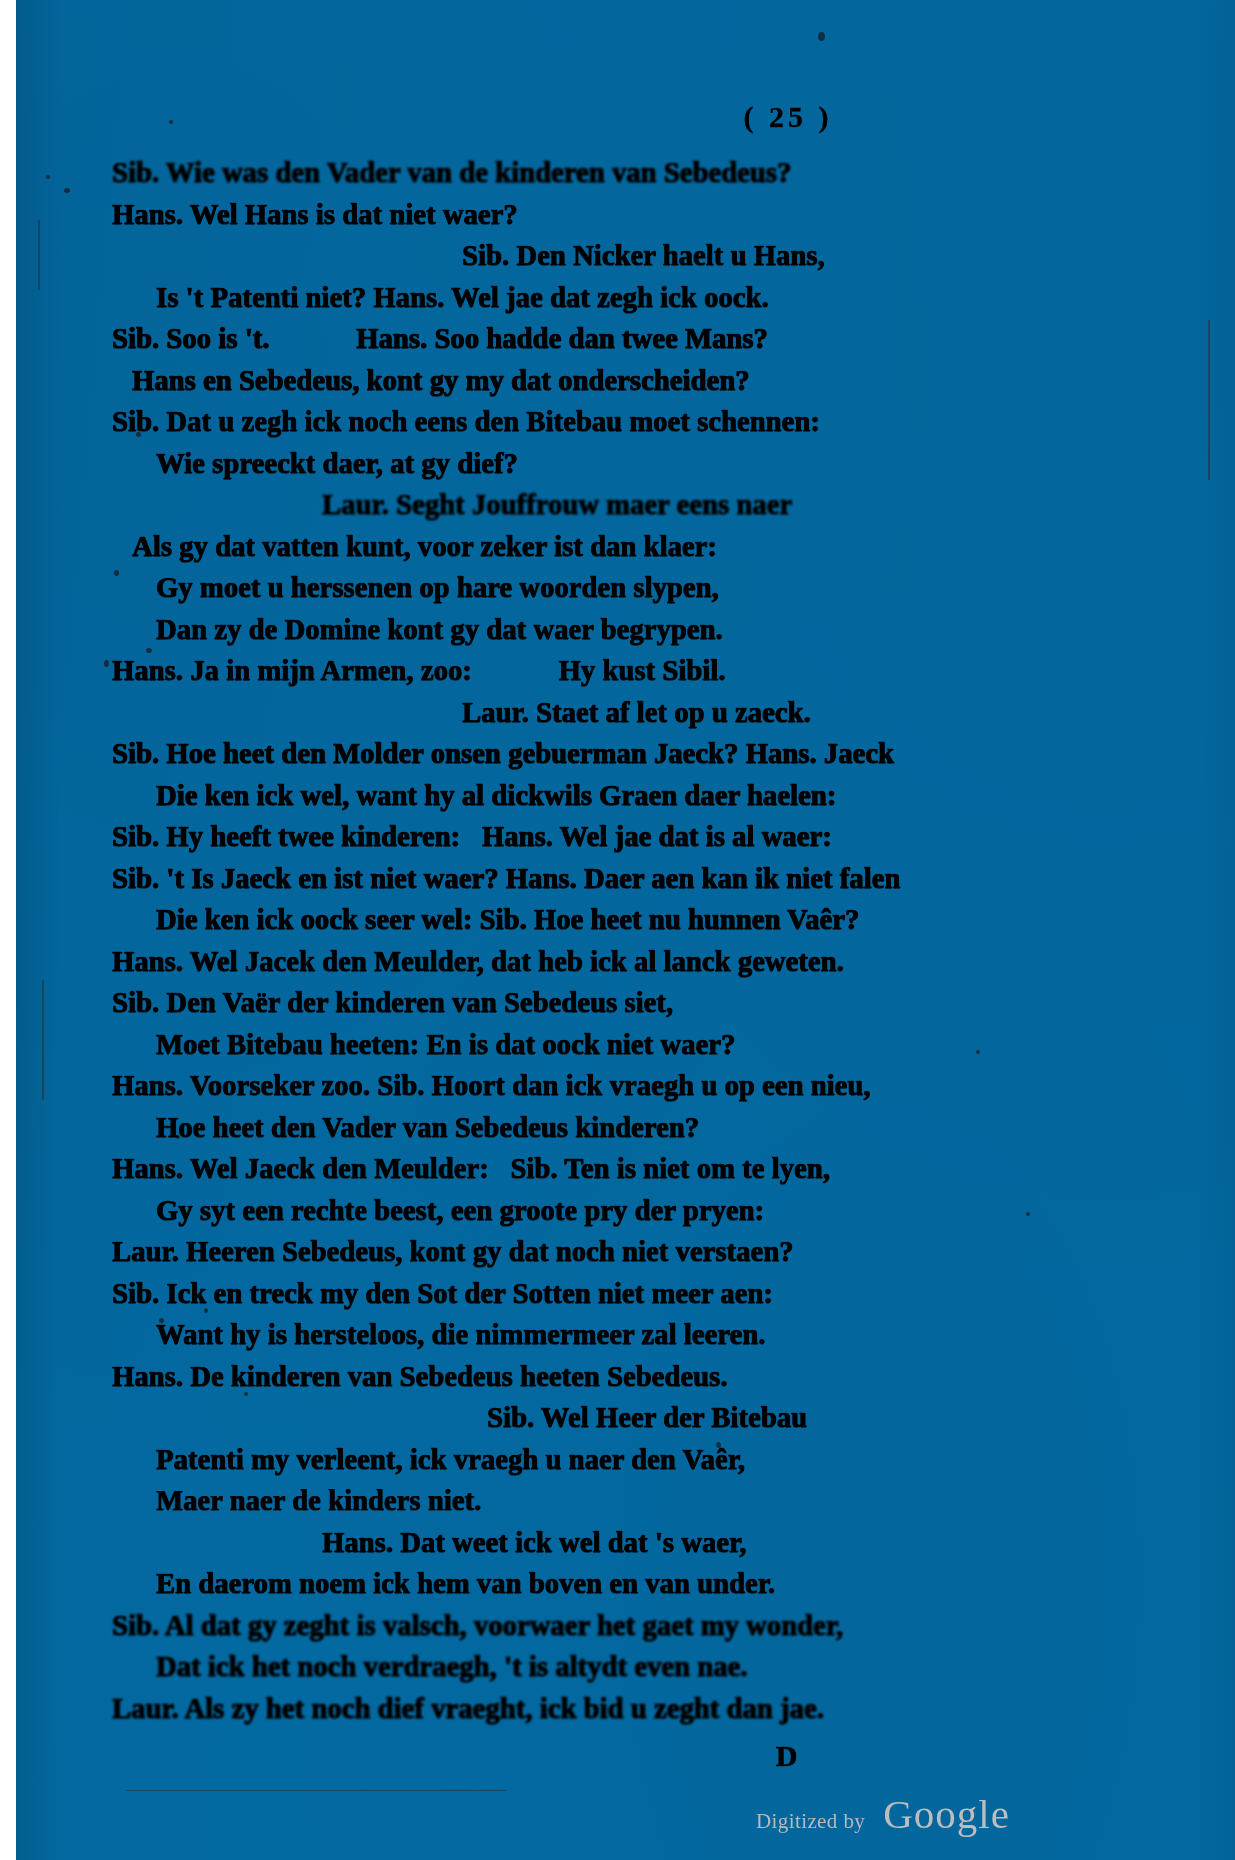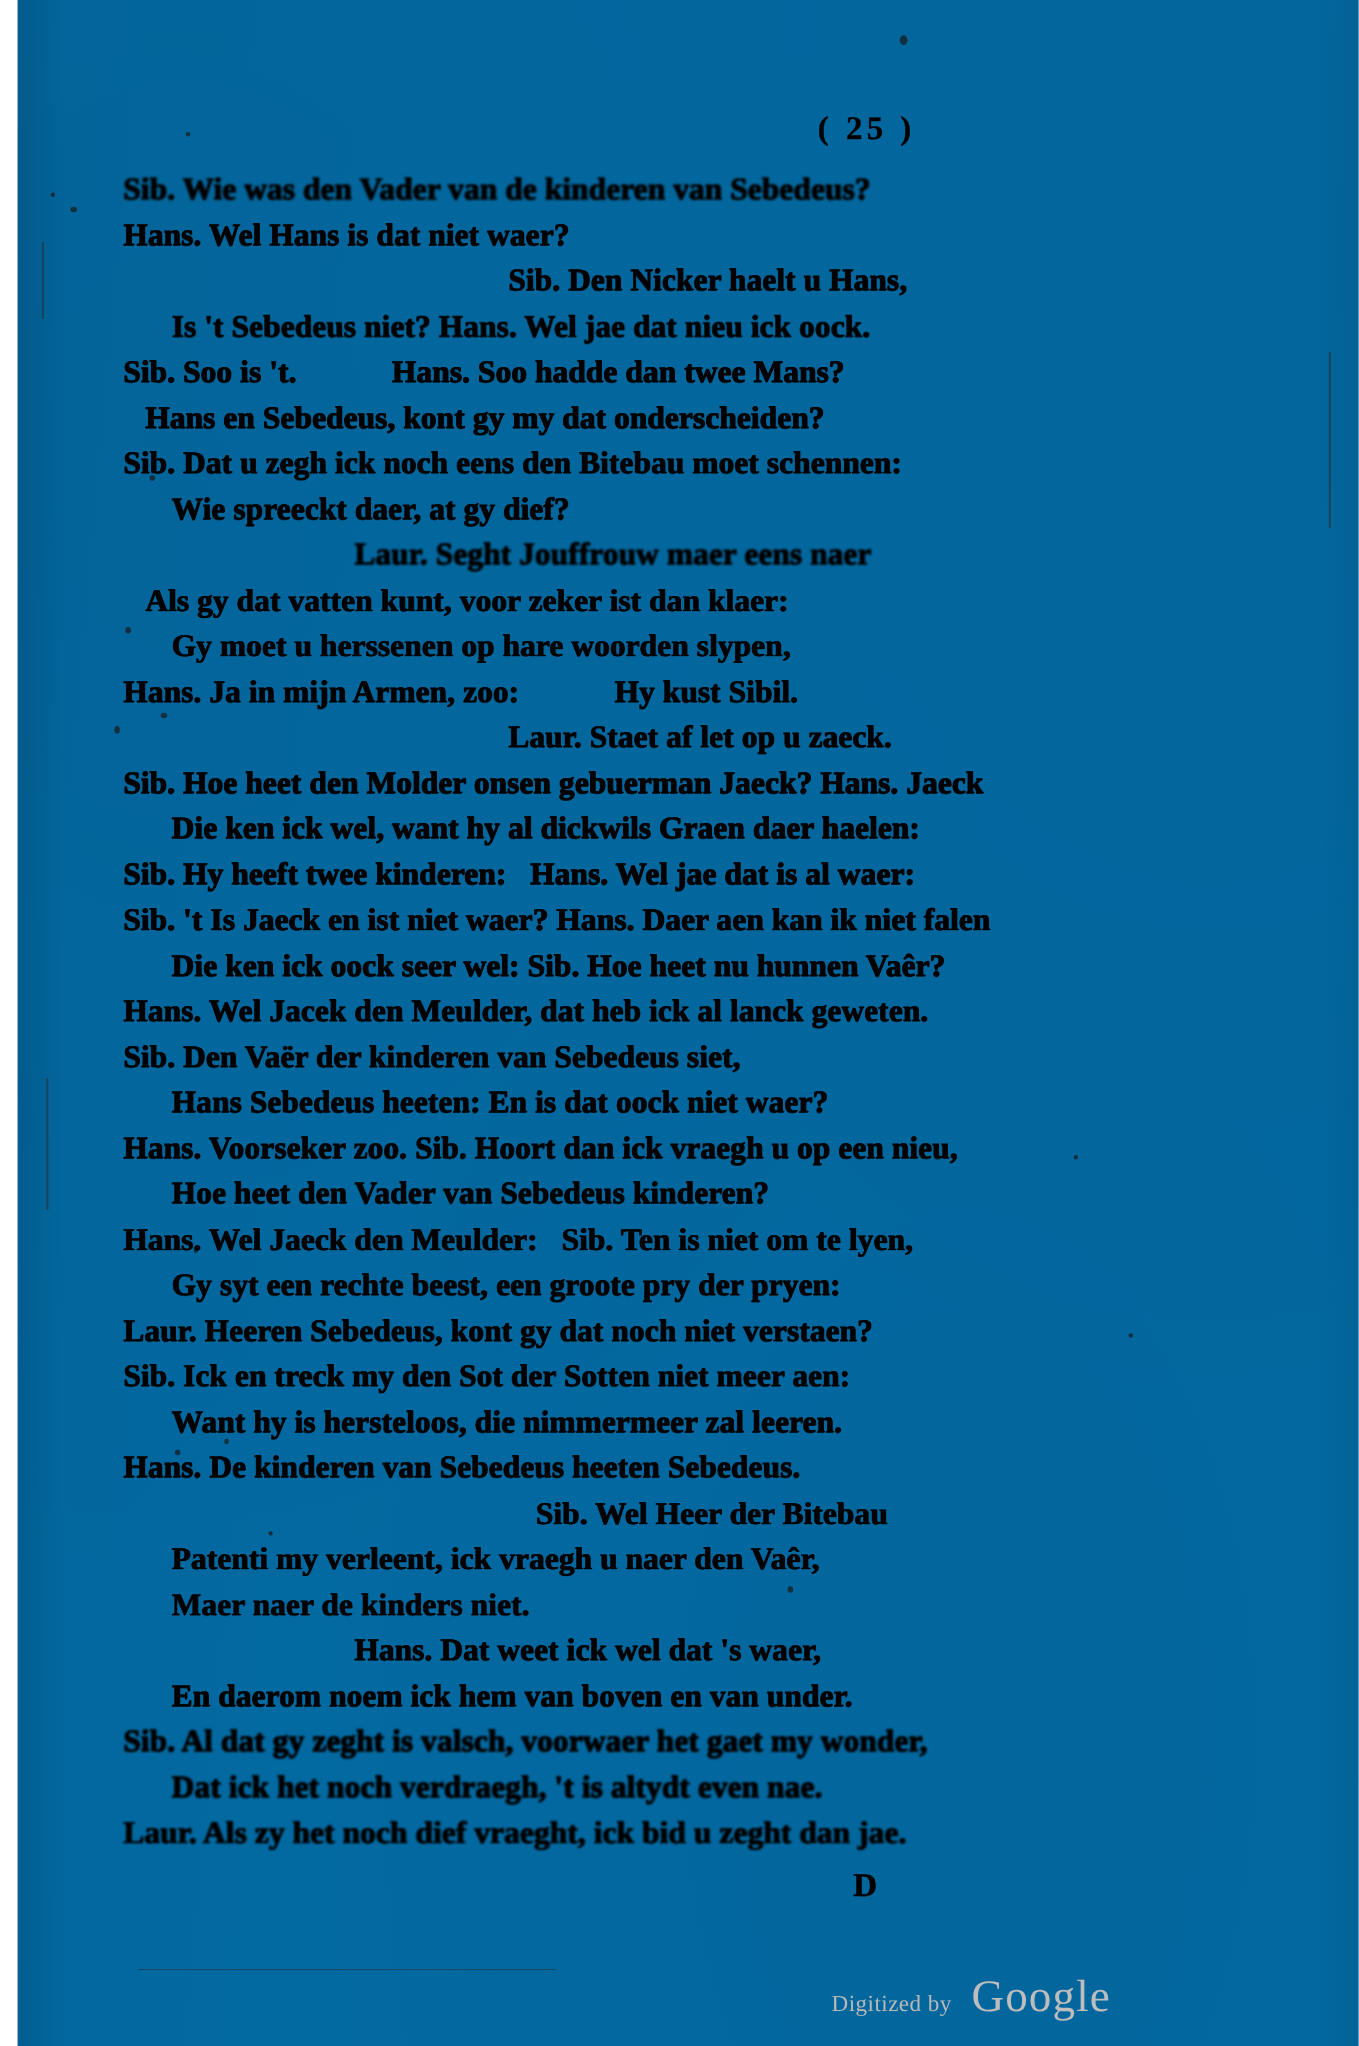--- a/index.html
+++ b/index.html
@@ -180,38 +180,39 @@
   <div class="scratch" style="left:1192px; top:320px; width:2px; height:160px;"></div>
   <div class="scratch" style="left:110px; top:1790px; width:380px; height:1px;"></div>
 
   <div id="text-column">
 
     <div class="page-number-line ink-mid blur-a">( 25 )</div>
 
     <div class="line ind-0 ink-heavy blur-c skew-a">Sib. Wie was den Vader van de kinderen van Sebedeus?</div>
     <div class="line ind-0 ink-mid blur-a">Hans. Wel Hans is dat niet waer?</div>
     <div class="line shift-lg ink-mid blur-b">Sib. Den Nicker haelt u Hans,</div>
-    <div class="line ind-1 ink-mid blur-b skew-b">Is 't Sebedeus niet? Hans. Wel jae dat nieu ick oock.</div>
+    <div class="line ind-1 ink-mid blur-b skew-b">Is 't Patenti niet? Hans. Wel jae dat zegh ick oock.</div>
     <div class="line ind-0 ink-heavy blur-b">Sib. Soo is 't.            Hans. Soo hadde dan twee Mans?</div>
     <div class="line ind-hang ink-heavy blur-b">Hans en Sebedeus, kont gy my dat onderscheiden?</div>
     <div class="line ind-0 ink-mid blur-b">Sib. Dat u zegh ick noch eens den Bitebau moet schennen:</div>
     <div class="line ind-1 ink-mid blur-b">Wie spreeckt daer, at gy dief?</div>
     <div class="line shift-md ink-mid blur-c">Laur. Seght Jouffrouw maer eens naer</div>
     <div class="line ind-hang ink-mid blur-b">Als gy dat vatten kunt, voor zeker ist dan klaer:</div>
     <div class="line ind-1 ink-mid blur-b">Gy moet u herssenen op hare woorden slypen,</div>
+    <div class="line ind-1 ink-mid blur-b">Dan zy de Domine kont gy dat waer begrypen.</div>
     <div class="line ind-0 ink-mid blur-a">Hans. Ja in mijn Armen, zoo:            Hy kust Sibil.</div>
     <div class="line shift-lg ink-mid blur-a">Laur. Staet af let op u zaeck.</div>
     <div class="line ind-0 ink-heavy blur-a">Sib. Hoe heet den Molder onsen gebuerman Jaeck? Hans. Jaeck</div>
     <div class="line ind-1 ink-heavy blur-a">Die ken ick wel, want hy al dickwils Graen daer haelen:</div>
     <div class="line ind-0 ink-heavy blur-b">Sib. Hy heeft twee kinderen:   Hans. Wel jae dat is al waer:</div>
     <div class="line ind-0 ink-heavy blur-a">Sib. 't Is Jaeck en ist niet waer? Hans. Daer aen kan ik niet falen</div>
     <div class="line ind-1 ink-heavy blur-b">Die ken ick oock seer wel: Sib. Hoe heet nu hunnen Vaêr?</div>
     <div class="line ind-0 ink-mid blur-a">Hans. Wel Jacek den Meulder, dat heb ick al lanck geweten.</div>
     <div class="line ind-0 ink-mid blur-b">Sib. Den Vaër der kinderen van Sebedeus siet,</div>
-    <div class="line ind-1 ink-mid blur-a">Hans Sebedeus heeten: En is dat oock niet waer?</div>
+    <div class="line ind-1 ink-mid blur-a">Moet Bitebau heeten: En is dat oock niet waer?</div>
     <div class="line ind-0 ink-mid blur-b">Hans. Voorseker zoo. Sib. Hoort dan ick vraegh u op een nieu,</div>
     <div class="line ind-1 ink-mid blur-b">Hoe heet den Vader van Sebedeus kinderen?</div>
     <div class="line ind-0 ink-mid blur-a">Hans. Wel Jaeck den Meulder:   Sib. Ten is niet om te lyen,</div>
     <div class="line ind-1 ink-mid blur-b">Gy syt een rechte beest, een groote pry der pryen:</div>
     <div class="line ind-0 ink-mid blur-a">Laur. Heeren Sebedeus, kont gy dat noch niet verstaen?</div>
     <div class="line ind-0 ink-mid blur-a">Sib. Ick en treck my den Sot der Sotten niet meer aen:</div>
     <div class="line ind-1 ink-mid blur-b">Want hy is hersteloos, die nimmermeer zal leeren.</div>
     <div class="line ind-0 ink-mid blur-b">Hans. De kinderen van Sebedeus heeten Sebedeus.</div>
     <div class="line shift-xl ink-mid blur-b">Sib. Wel Heer der Bitebau</div>
     <div class="line ind-1 ink-mid blur-b">Patenti my verleent, ick vraegh u naer den Vaêr,</div>

